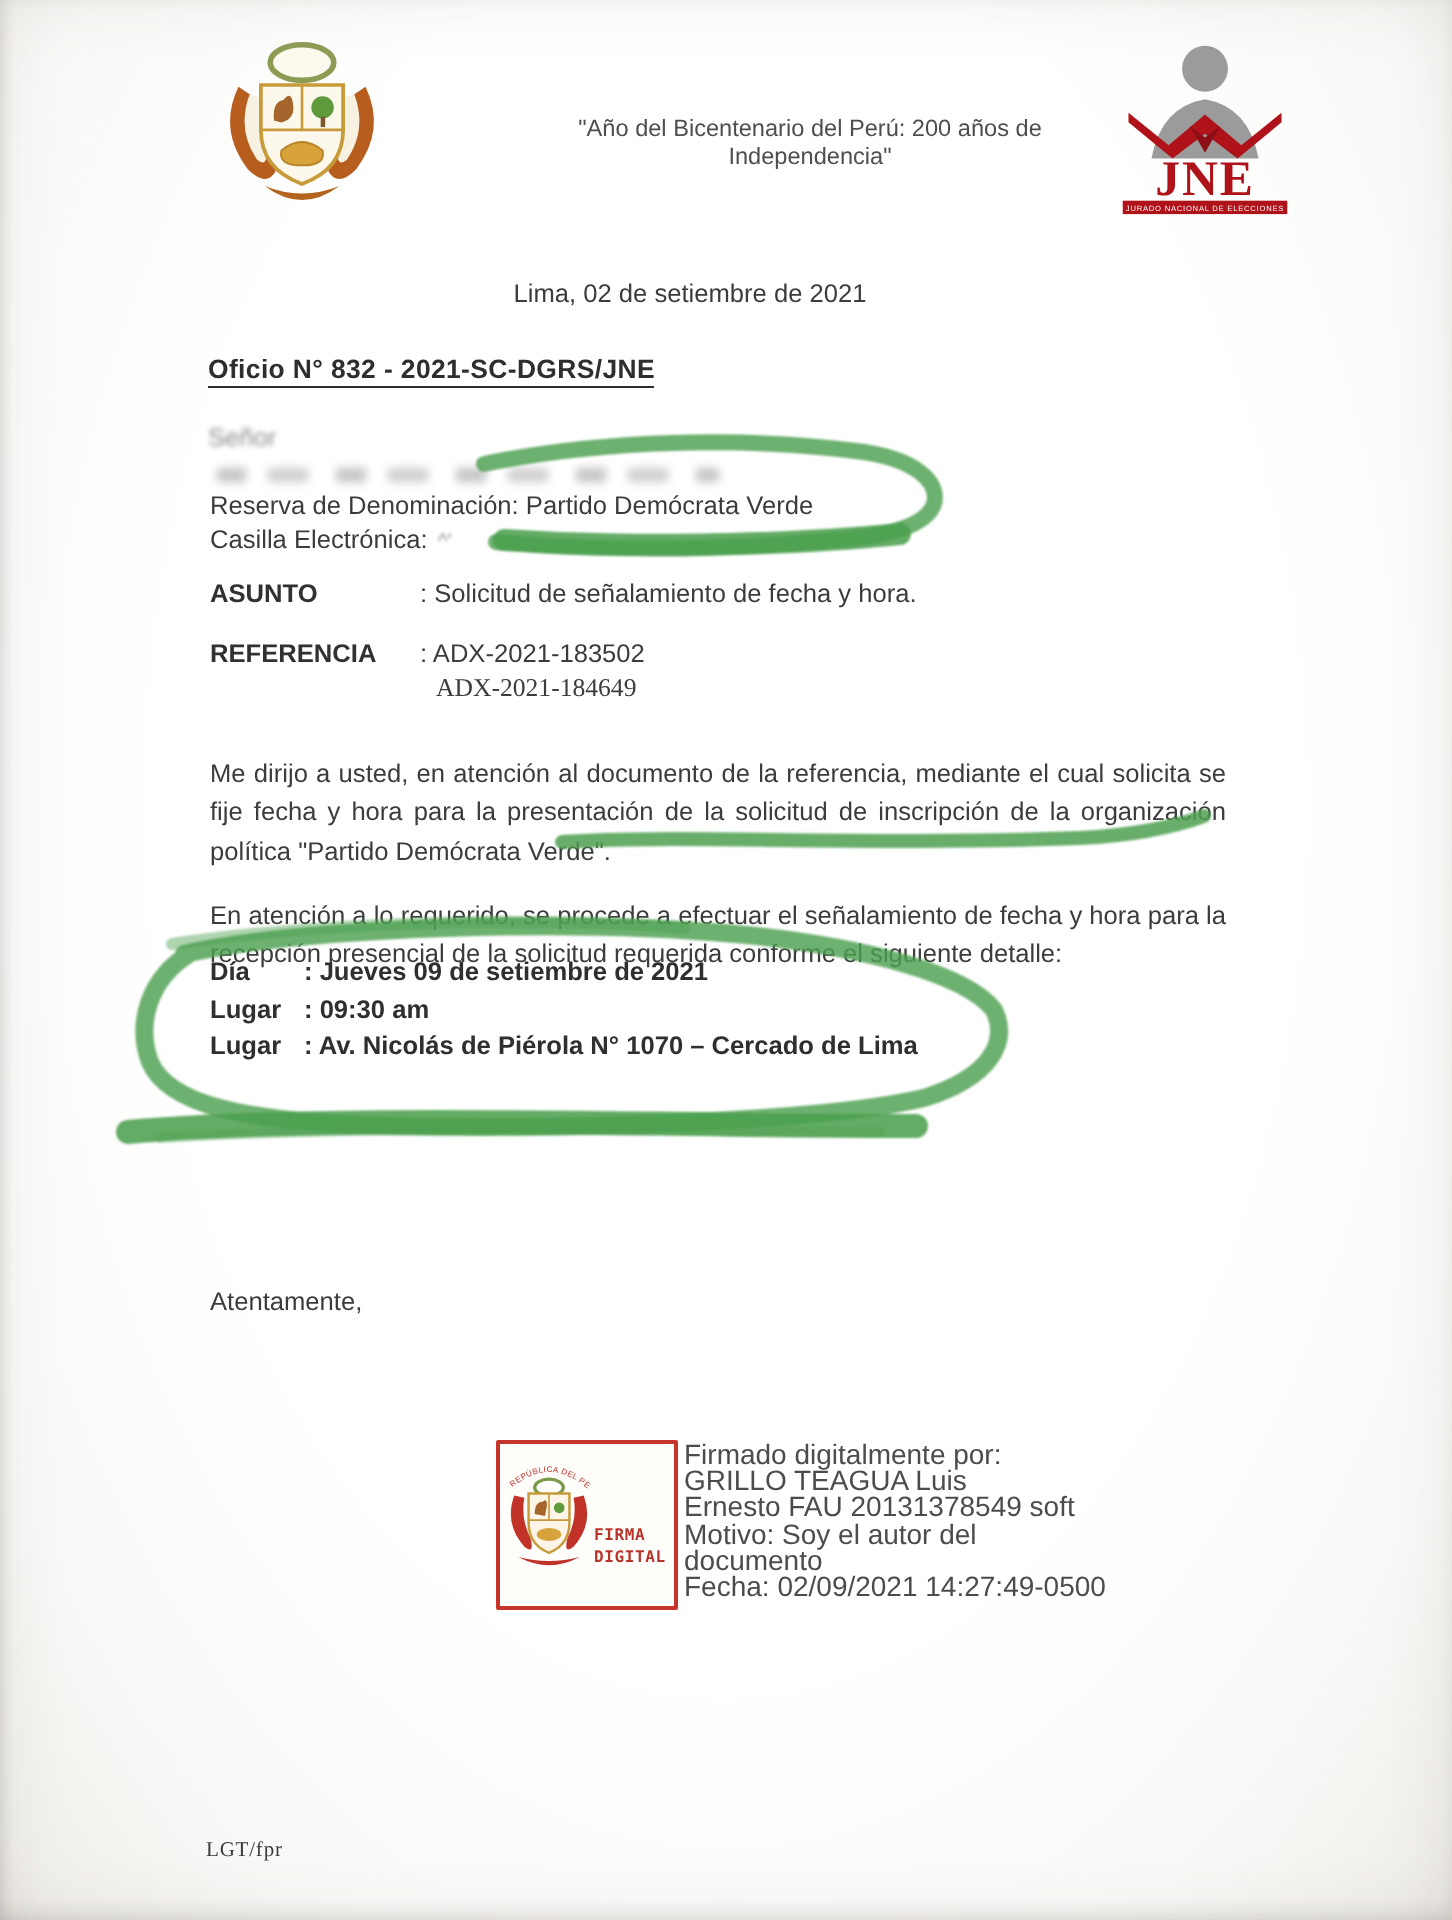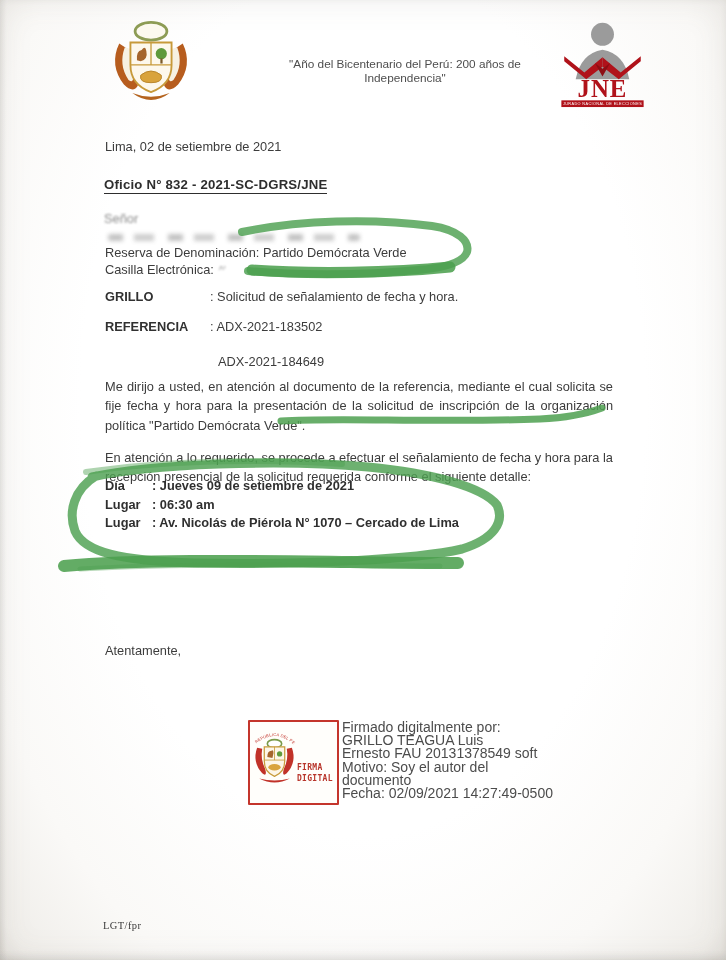--- a/index.html
+++ b/index.html
@@ -10,37 +10,37 @@
     box-shadow:inset 0 0 34px rgba(95,90,82,.10), inset 0 0 6px rgba(95,90,82,.08);
   }
   #page::before{content:"";position:absolute;left:0;top:0;bottom:0;width:7px;
     background:linear-gradient(90deg,rgba(60,55,50,.07),rgba(60,55,50,0));pointer-events:none;}
   #page::after{content:"";position:absolute;left:0;right:0;bottom:0;height:10px;
     background:linear-gradient(0deg,rgba(60,55,50,.07),rgba(60,55,50,0));pointer-events:none;}
   .abs{position:absolute;}
   .soft{filter:blur(0.28px);}
   .txt{color:#3c3c3c;font-size:12.8px;}
   #motto{left:248px;top:57px;width:314px;text-align:center;font-size:11.8px;color:#4e4e4e;}
-  #dateline{left:105px;top:139px;width:480px;text-align:left;}
+  #dateline{left:105px;top:139px;width:480px;text-align:center;}
   #oficio{left:104px;top:177px;font-size:13.2px;font-weight:bold;color:#2e2e2e;
     border-bottom:1.6px solid #2e2e2e;padding-bottom:1px;letter-spacing:.2px;}
   #salutation{left:104px;top:211px;color:#6e6e6e;filter:blur(1.2px);opacity:.8;}
   #name-smudge{left:108px;top:234px;width:252px;height:7px;border-radius:3px;
     background:repeating-linear-gradient(90deg,
       rgba(125,125,125,.62) 0 15px, rgba(125,125,125,0) 15px 26px,
       rgba(125,125,125,.5) 26px 46px, rgba(125,125,125,0) 46px 60px);
     filter:blur(2.3px);opacity:.75;}
   #reserva{left:105px;top:245px;}
   #casilla{left:105px;top:262px;}
   #casilla .frag{filter:blur(0.9px);opacity:.55;font-size:10.5px;margin-left:5px;}
   .kv{left:105px;}
   .kv .k{display:inline-block;width:105px;font-weight:bold;color:#313131;}
   #asunto-row{top:289px;}
   #ref-row{top:319px;}
-  #ref2{left:218px;top:354px;}
+  #ref2{left:218px;top:337px;font-family:Liberation Serif, serif;}
   .para{left:105px;width:508px;text-align:justify;line-height:19.3px;margin-top:12px;}
   #para1{top:365px;}
   #para2{top:436px;}
   .det-row{left:105px;font-weight:bold;color:#2f2f2f;line-height:18.6px;}
   .det-row .k{display:inline-block;width:47px;}
   #det-0{top:477px;} #det-1{top:495.5px;} #det-2{top:514px;}
   #closing{left:105px;top:643px;}
   #stamp-box{left:248px;top:720px;width:87px;height:81px;border:2px solid #c4352c;
     border-radius:1px;background:#fffefb;}
   #stamp-title{position:absolute;left:47px;top:41px;font-family:"DejaVu Sans Mono",monospace;
@@ -94,37 +94,37 @@
 
     <div id="name-smudge" class="abs"></div>
 
     <div id="reserva" class="abs txt">Reserva de Denominación: Partido Demócrata Verde</div>
 
     <div id="casilla" class="abs txt">
       <span>Casilla Electrónica:</span><span class="frag">^'</span>
     </div>
 
     <div id="asunto-row" class="abs txt kv">
-      <span class="k">GRILLO</span><span>: Solicitud de señalamiento de fecha y hora.</span>
+      <span class="k">ASUNTO</span><span>: Solicitud de señalamiento de fecha y hora.</span>
     </div>
 
     <div id="ref-row" class="abs txt kv">
       <span class="k">REFERENCIA</span><span>: ADX-2021-183502</span>
     </div>
     <div id="ref2" class="abs txt">ADX-2021-184649</div>
 
     <div id="para1" class="abs txt para">Me dirijo a usted, en atención al documento de la referencia, mediante el cual solicita se fije fecha y hora para la presentación de la solicitud de inscripción de la organización política "Partido Demócrata Verde".</div>
 
     <div id="para2" class="abs txt para">En atención a lo requerido, se procede a efectuar el señalamiento de fecha y hora para la recepción presencial de la solicitud requerida conforme el siguiente detalle:</div>
 
     <div id="det-0" class="abs txt det-row">
       <span class="k">Día</span><span>: Jueves 09 de setiembre de 2021</span>
     </div>
     <div id="det-1" class="abs txt det-row">
-      <span class="k">Lugar</span><span>: 06:30 am</span>
+      <span class="k">Lugar</span><span>: 09:30 am</span>
     </div>
     <div id="det-2" class="abs txt det-row">
       <span class="k">Lugar</span><span>: Av. Nicolás de Piérola N° 1070 – Cercado de Lima</span>
     </div>
 
     <div id="closing" class="abs txt">Atentamente,</div>
 
     <div id="stamp-box" class="abs">
       <svg style="position:absolute;left:2px;top:4px;" width="45" height="62" viewBox="0 0 44 60">
         <path id="arcpath" d="M 4 17 Q 22 2 40 17" fill="none"></path>

